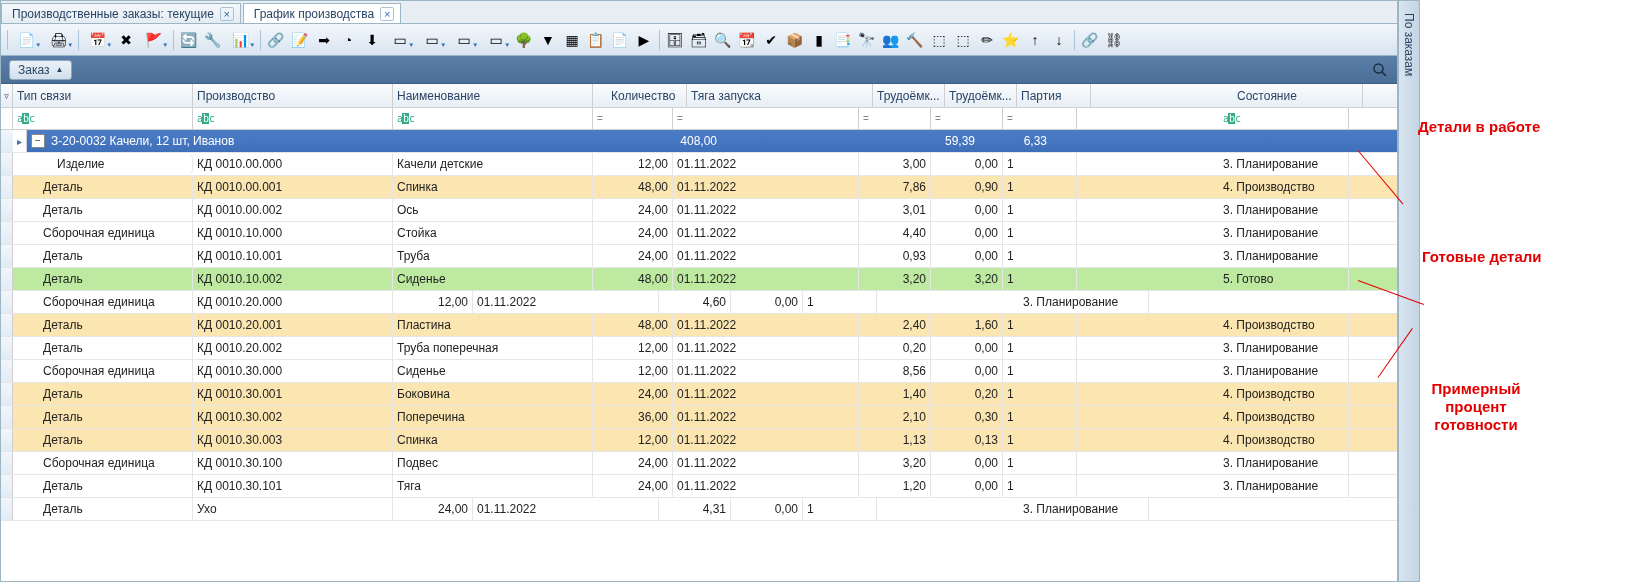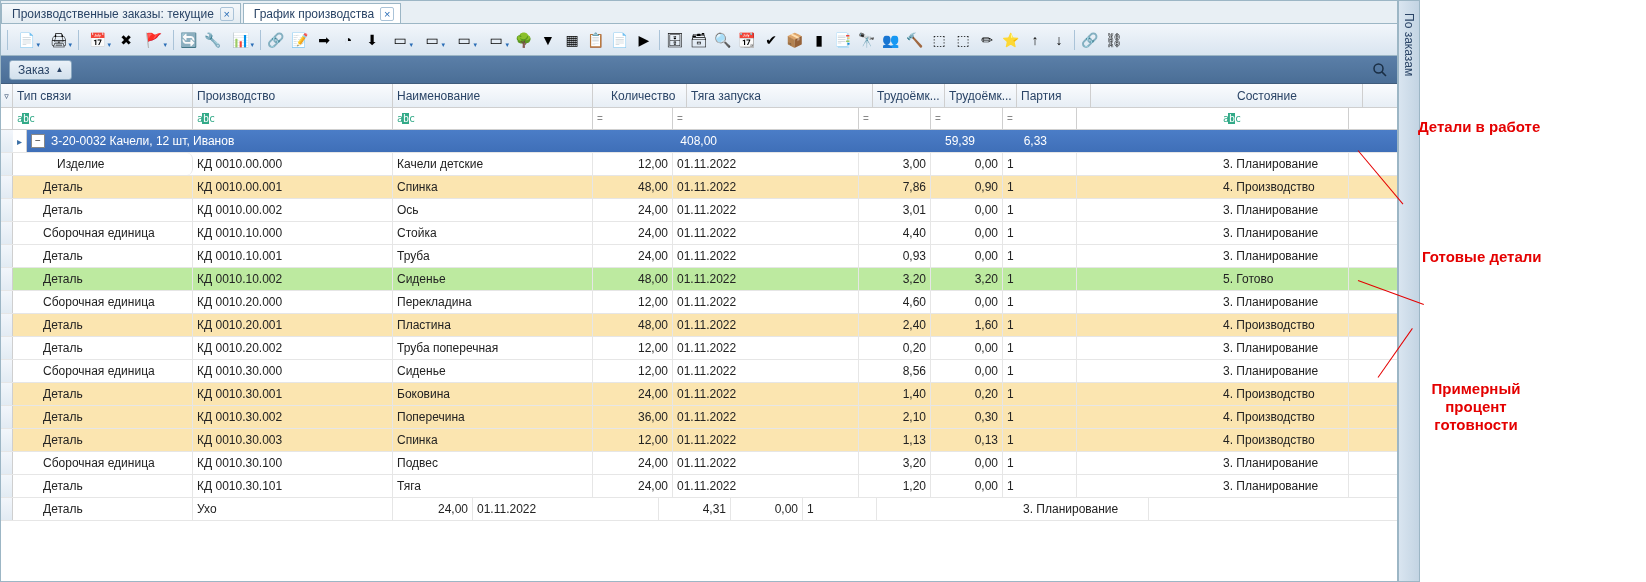--- a/index.html
+++ b/index.html
@@ -301,21 +301,20 @@
               </div>
               <span class="plan-val">100%</span>
             </div>
           </div>
           <div class="col c-state">5. Готово</div>
         </div>
         <div class="row ">
           <div class="col c-marker"></div>
           <div class="col c-type" style="padding-left:30px;">Сборочная единица</div>
           <div class="col c-desig">КД 0010.20.000</div>
-          <div class="col c-name">Перекладина</div>
           <div class="col c-qty">12,00</div>
           <div class="col c-date">01.11.2022</div>
           <div class="col c-labor1">4,60</div>
           <div class="col c-labor2">0,00</div>
           <div class="col c-batch">1</div>
           <div class="col c-plan">
             <div class="plan-cell">
               <span class="plan-val">0%</span>
             </div>
           </div>

